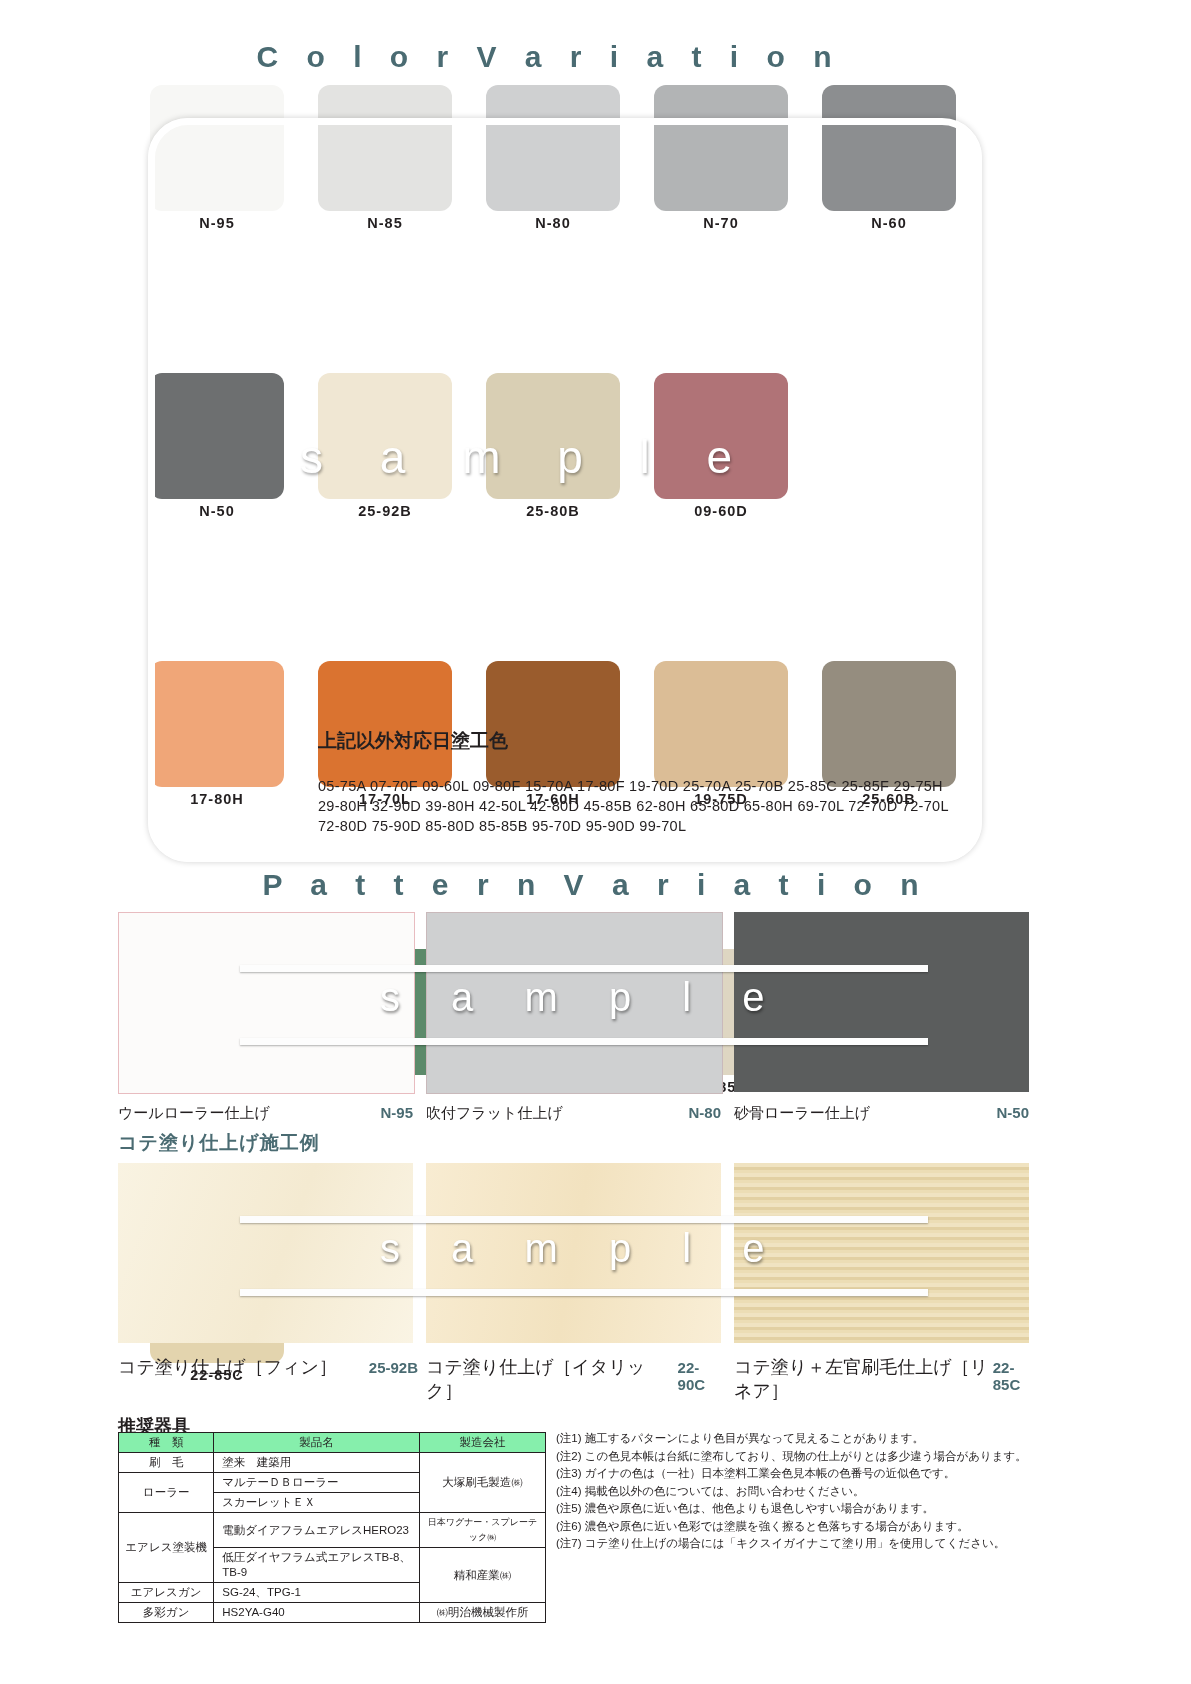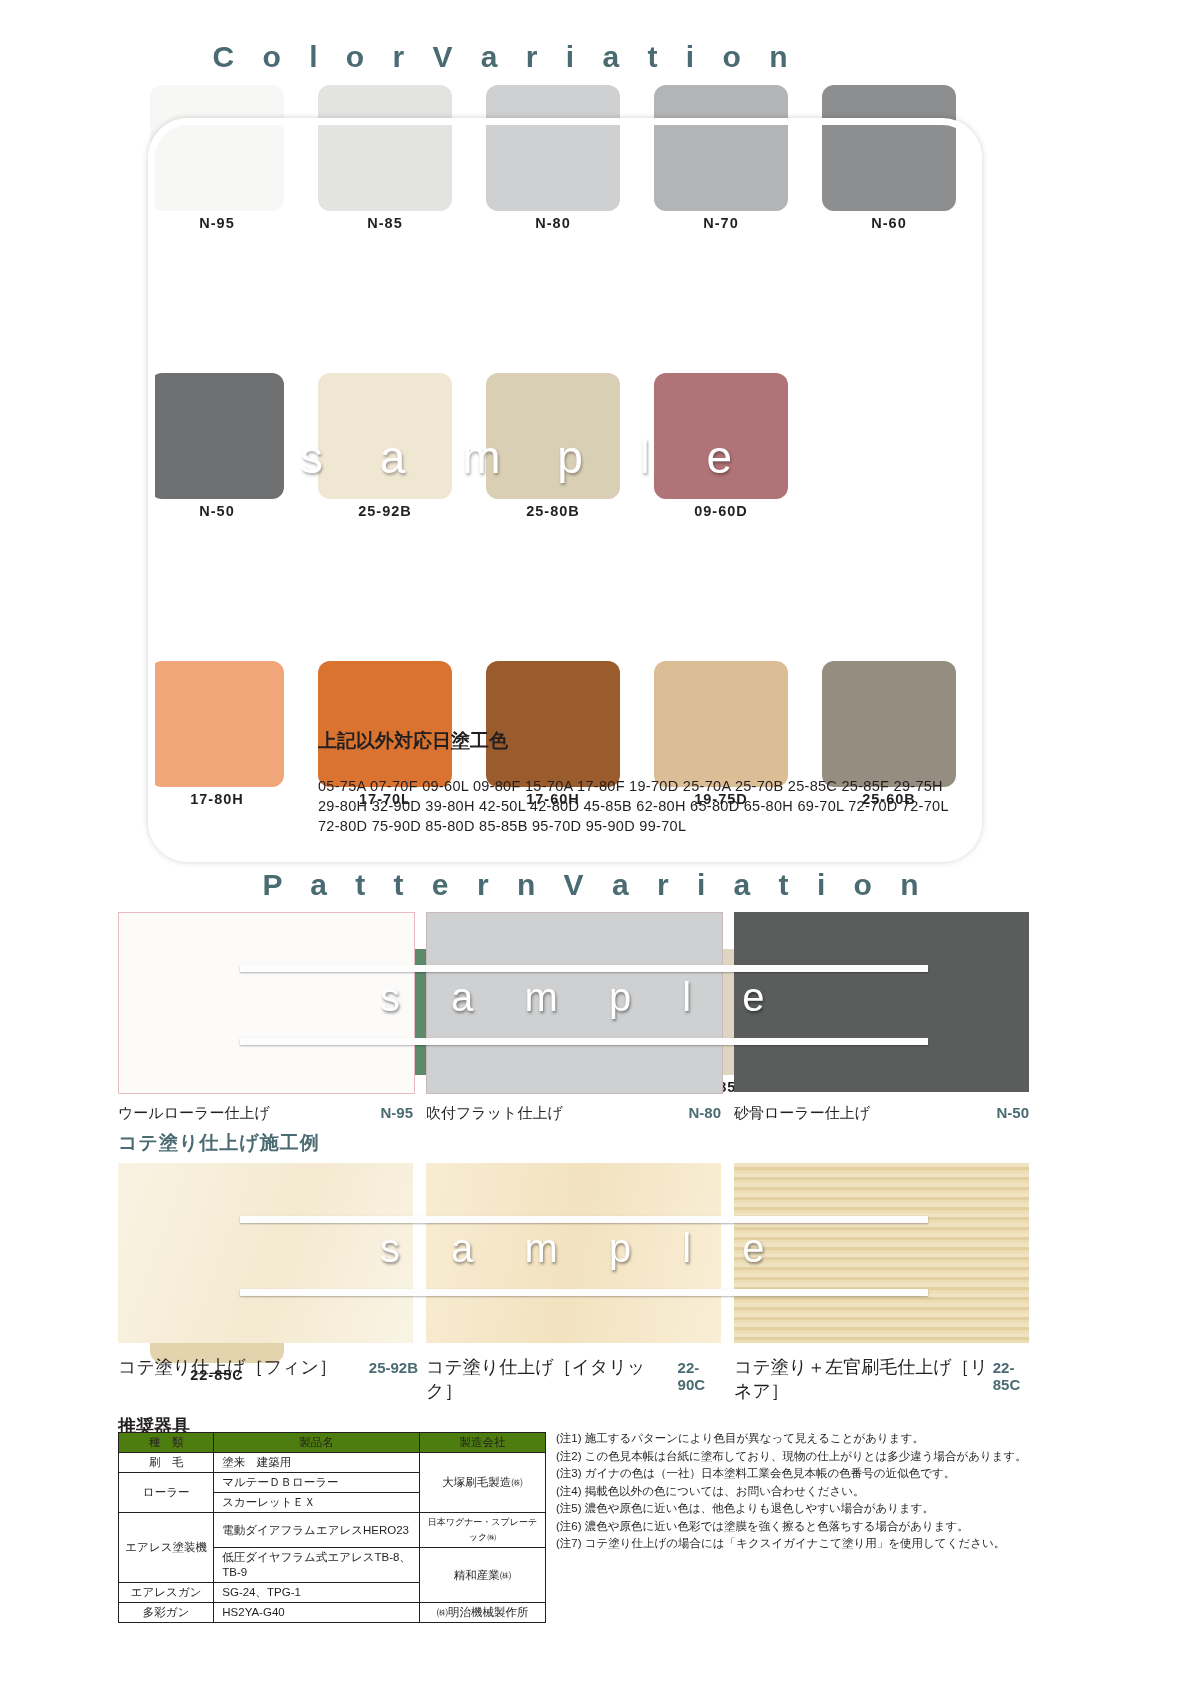--- a/index.html
+++ b/index.html
@@ -14,21 +14,21 @@
   .page{position:relative;width:1191px;height:1684px;}
 
   
   .section-title{
     text-align:center;
     font-size:30px;
     letter-spacing:10px;
     color:#4a6b72;
     font-weight:bold;
   }
-  #color-variation-title{position:absolute;top:40px;left:0;width:1010px;}
+  #color-variation-title{position:absolute;top:40px;left:0;width:1010px;padding-left:44px;}
   #pattern-variation-title{position:absolute;top:868px;left:0;width:1191px;}
 
   
   .frame{
     position:absolute;
     left:148px;top:118px;
     width:820px;height:730px;
     border:7px solid #ffffff;
     border-radius:40px;
     box-shadow:0 0 6px rgba(0,0,0,.18);
@@ -147,21 +147,21 @@
     font-size:11.5px;
   }
   #equip-table td,#equip-table th{
     border:1px solid #231f20;
     padding:2px 4px;
     text-align:center;
     color:#231f20;
     font-weight:normal;
     line-height:15px;
   }
-  #equip-table th{background:#4d7c0f;font-weight:normal;}
+  #equip-table th{background:#86efac;font-weight:normal;}
   #equip-table td.left{text-align:left;padding-left:8px;}
   .tiny{font-size:9px;}
 
   
   #notes{
     position:absolute;left:556px;top:1430px;width:520px;
     font-size:11.5px;line-height:17.5px;color:#231f20;
   }
 </style>
 </head>

